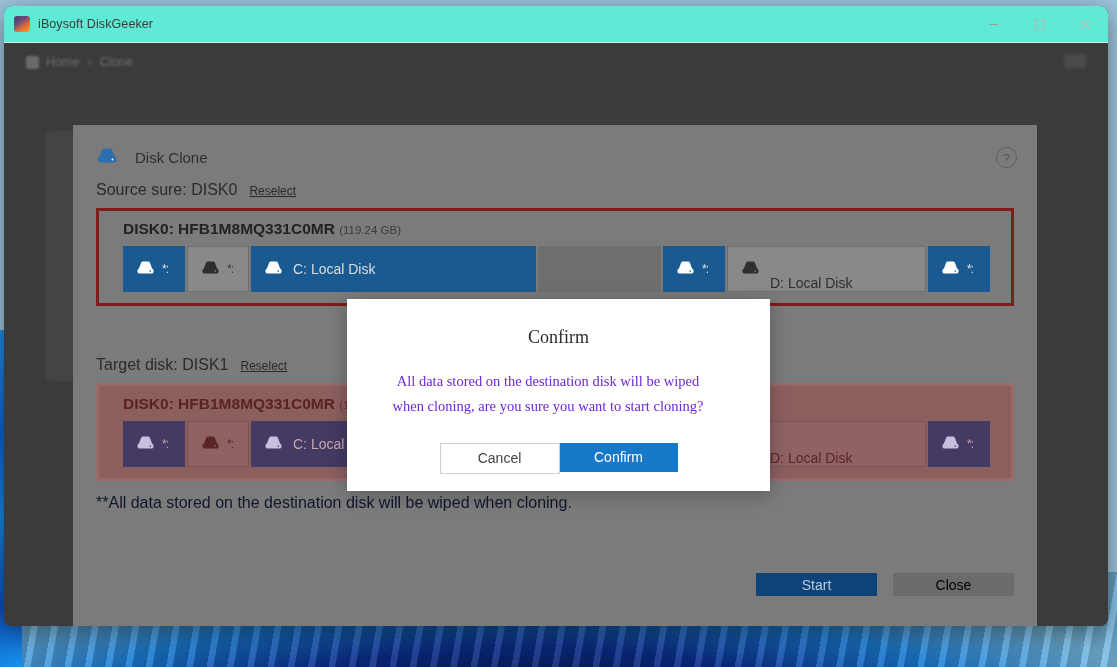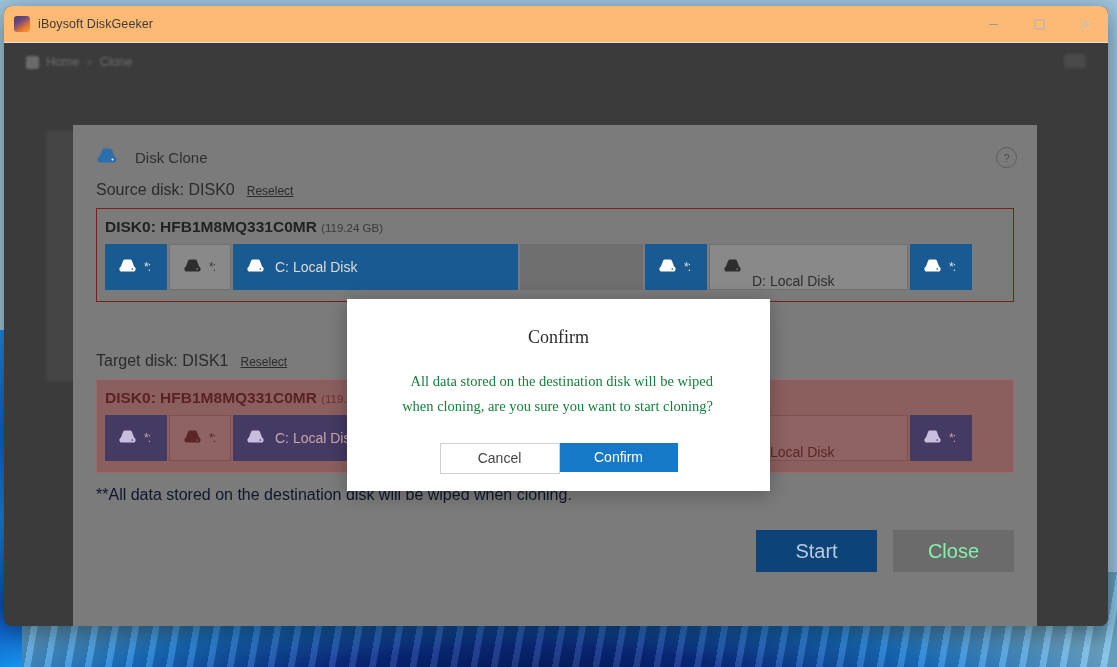--- a/index.html
+++ b/index.html
@@ -31,21 +31,21 @@
   
   #app-window {
     position: absolute;
     left: 4px; top: 6px; width: 1104px; height: 620px;
     border-radius: 8px;
     background: #3a3a3a;
     box-shadow: 0 6px 26px rgba(0,0,0,0.45);
     overflow: hidden;
   }
   #titlebar {
-    height: 36px; background: #fdba74;
+    height: 36px; background: #5eead4;
     display: flex; align-items: center;
     border-bottom: 1px solid #e2e2e2;
   }
   #app-icon {
     width: 16px; height: 16px; margin-left: 10px; margin-right: 8px;
     border-radius: 3px;
     background: linear-gradient(145deg,#4a3a6b 0%,#6b4a7d 35%,#e8762c 70%,#f2a03a 100%);
     flex: 0 0 auto;
   }
   #app-title { font-size: 12.5px; color: #3c3c3c; letter-spacing: .1px; }
@@ -95,23 +95,23 @@
   }
 
   .disk-section { padding: 0 23px; }
   .disk-label-row {
     display:flex; align-items:baseline; gap:12px;
     font-size: 16px; color:#2b2b2b; margin-bottom: 9px;
   }
   .reselect { font-size: 12px; color:#2b2b2b; text-decoration: underline; cursor:pointer; }
 
   .disk-box {
-    border: 1px solid #7f1d1d;
+    border: 3px solid #7f1d1d;
     background: #7b7b7b;
-    padding: 9px 11px 11px 8px;
+    padding: 9px 11px 11px 24px;
   }
   .disk-box.target {
     background: #8c5f5f;
     border-color: #9a6a6a;
   }
   .disk-head { font-size: 15.5px; font-weight: bold; color:#222; margin-bottom: 8px; }
   .disk-box.target .disk-head { color: #5a2222; }
   .disk-size { font-size: 11.5px; font-weight: normal; color:#3a3a3a; }
   .disk-box.target .disk-size { color:#6a3030; }
 
@@ -149,42 +149,42 @@
   }
   #checkbox-wrap { display:flex; align-items:center; gap:11px; cursor:pointer; }
   #checkbox {
     width: 19px; height: 19px; background:#1e6fb0; border:1px solid #1a5f96;
     display:flex; align-items:center; justify-content:center;
   }
   #checkbox svg { display:block; }
   #checkbox-label { font-size: 14px; color:#2e2e2e; }
   #footer-buttons { margin-left:auto; display:flex; gap:16px; }
   .fbtn {
-    width: 121px; height: 42px;
+    width: 121px; height: 23px;
     display:flex; align-items:center; justify-content:center;
-    font-size: 20px; cursor:pointer;
+    font-size: 14px; cursor:pointer;margin-top:35px;
   }
   #start-button { background:#0d4378; color:#b9cbdc; }
-  #close-button { background:#6b6b6b; color:#86efac; }
+  #close-button { background:#6b6b6b; color:#000000; }
 
   
   #confirm-dialog {
     position: absolute;
     left: 343px; top: 256px; width: 423px; height: 192px;
     background: #ffffff;
     box-shadow: 0 3px 18px rgba(0,0,0,0.28);
     font-family: "Liberation Serif", serif;
     z-index: 40;
   }
   #confirm-title {
     text-align:center; font-size: 18px; color:#2b2b2b;
     margin-top: 28px;
   }
   #confirm-message {
-    text-align:right; font-size: 14.5px; color:#15803d;
+    text-align:center; font-size: 14.5px; color:#6d28d9;
     line-height: 1.75; margin: 21px 57px 0 36px;
   }
   #confirm-buttons {
     display:flex; justify-content:center; gap: 0;
     margin-top: 23px;
   }
   .dbtn {
     width: 118px; height: 29px;
     display:flex; align-items:center; justify-content:center;
     font-size: 14px; cursor:pointer;
@@ -252,21 +252,21 @@
               <circle cx="16.5" cy="12.5" r="1" fill="#ffffff"></circle>
             </svg>
           </span>
           <span id="panel-title">Disk Clone</span>
         </div>
         <div id="help-icon">?</div>
       </div>
 
       <div class="disk-section">
         <div class="disk-label-row">
-          <span>Source disk: DISK0</span>
+          <span>Source sure: DISK0</span>
           <span class="reselect">Reselect</span>
         </div>
         <div class="disk-box">
           <div class="disk-head">
             <span>DISK0: HFB1M8MQ331C0MR</span>
             <span class="disk-size">(119.24 GB)</span>
           </div>
           <div class="parts" id="source-parts">
               <div class="part sel" style="width: 62px;">
                 <span class="picon"><svg width="21" height="15" viewBox="0 0 22 17">

